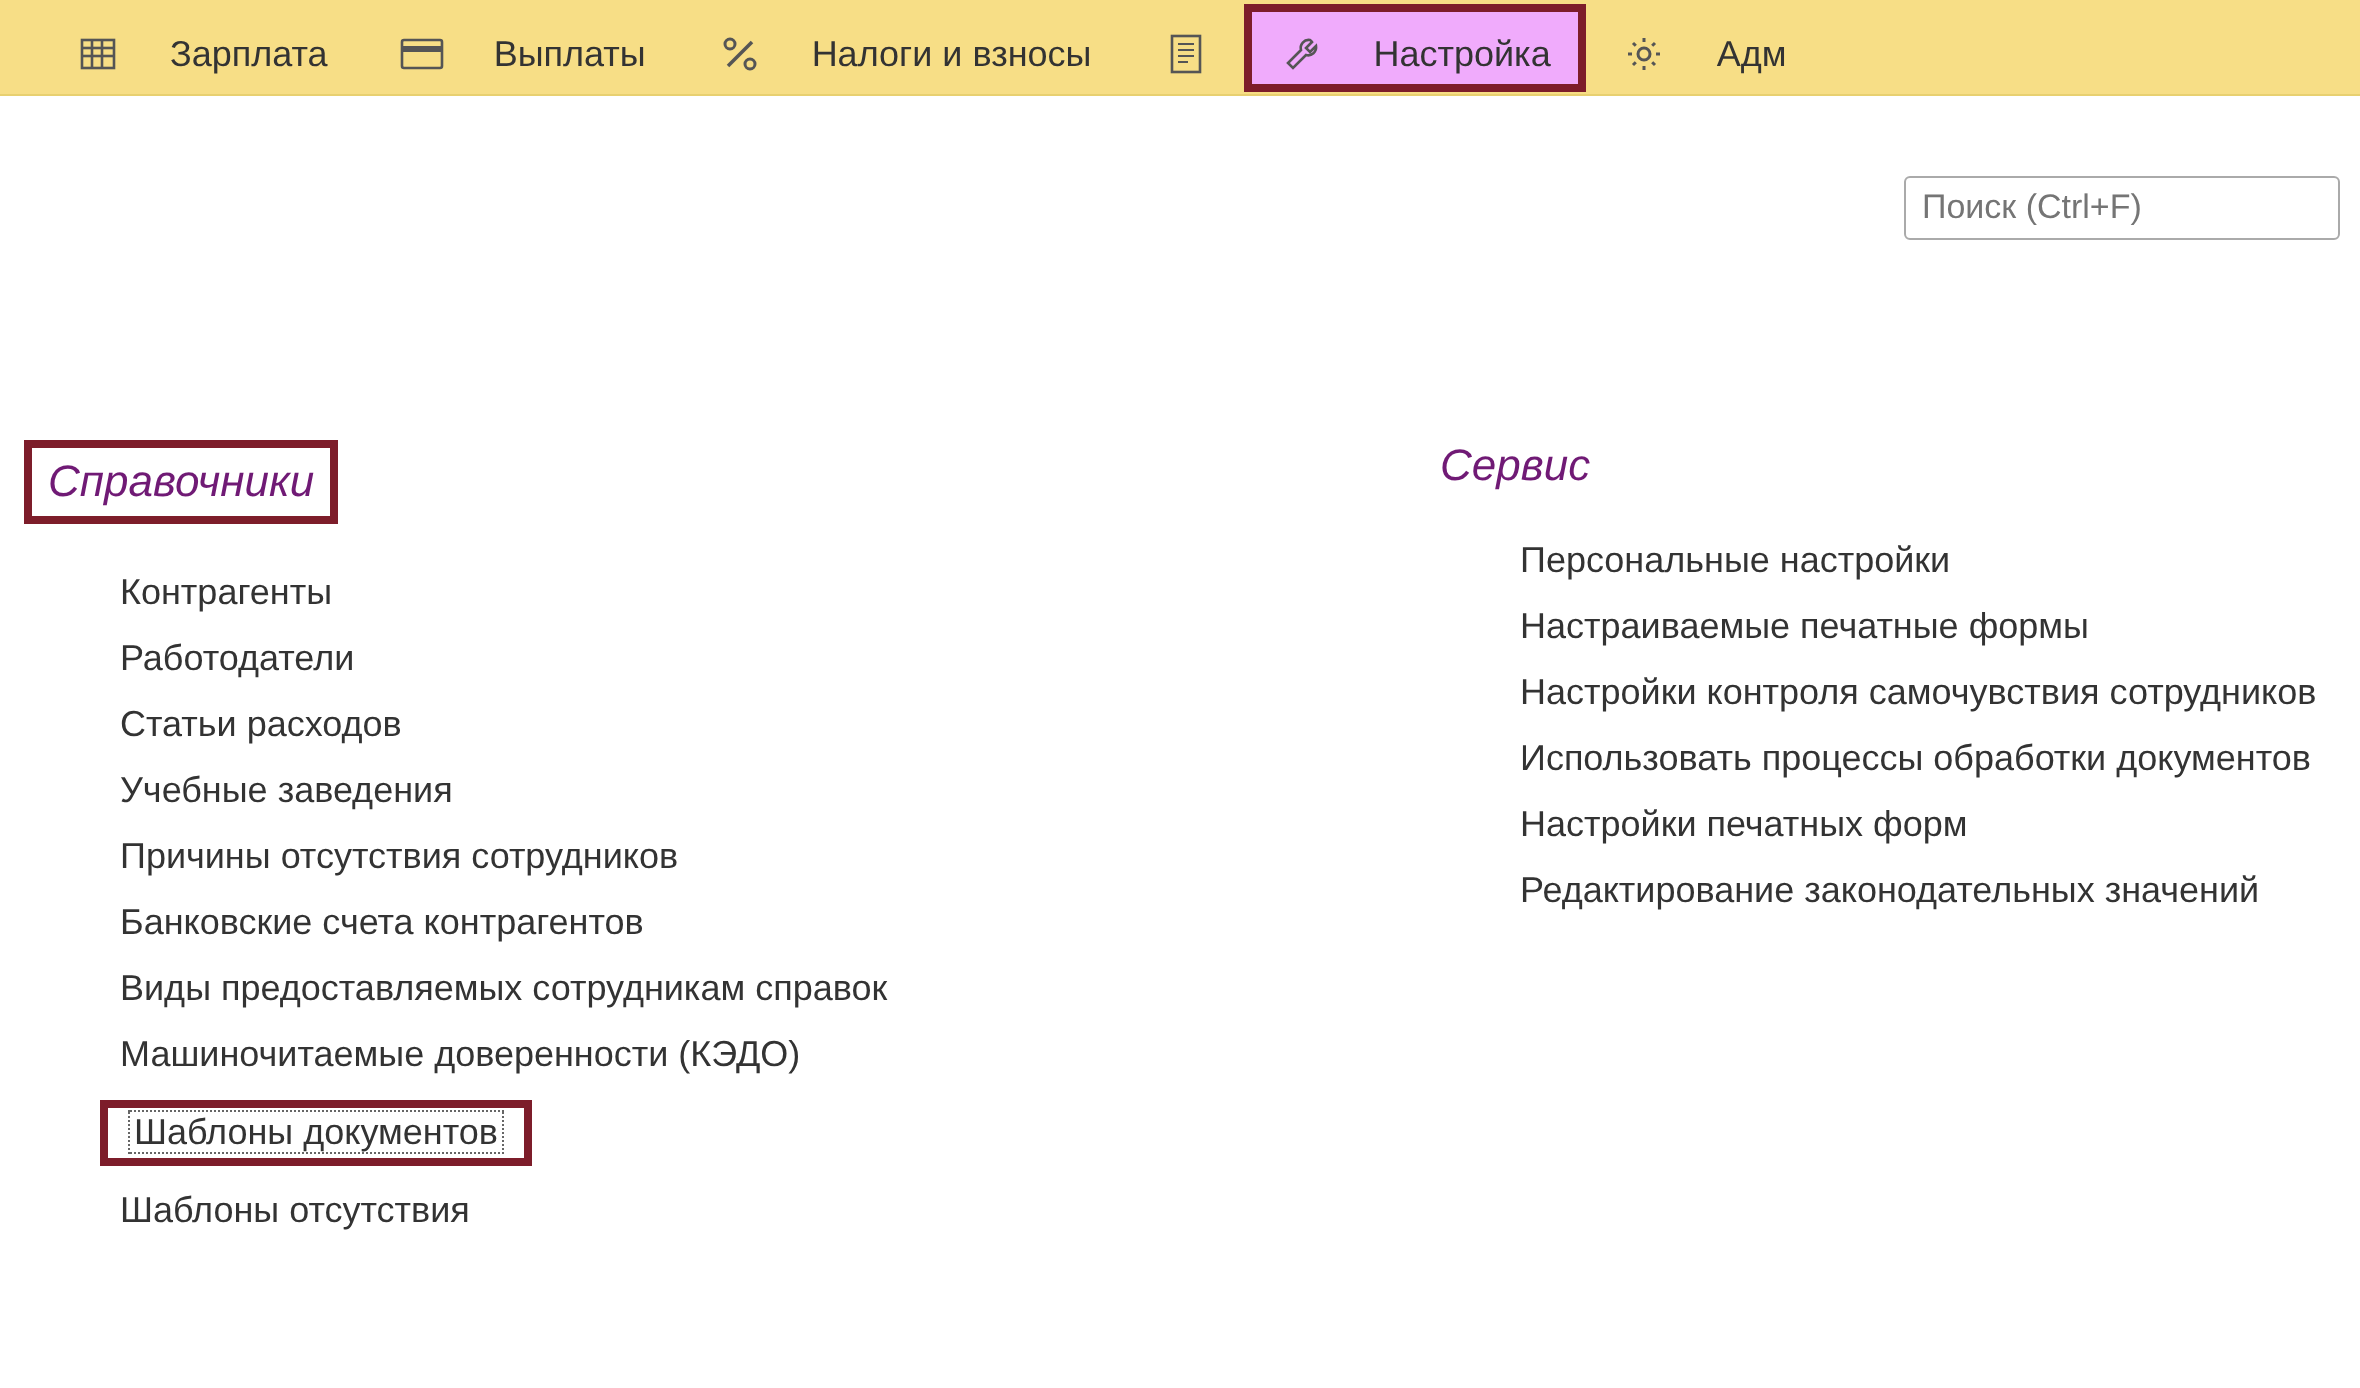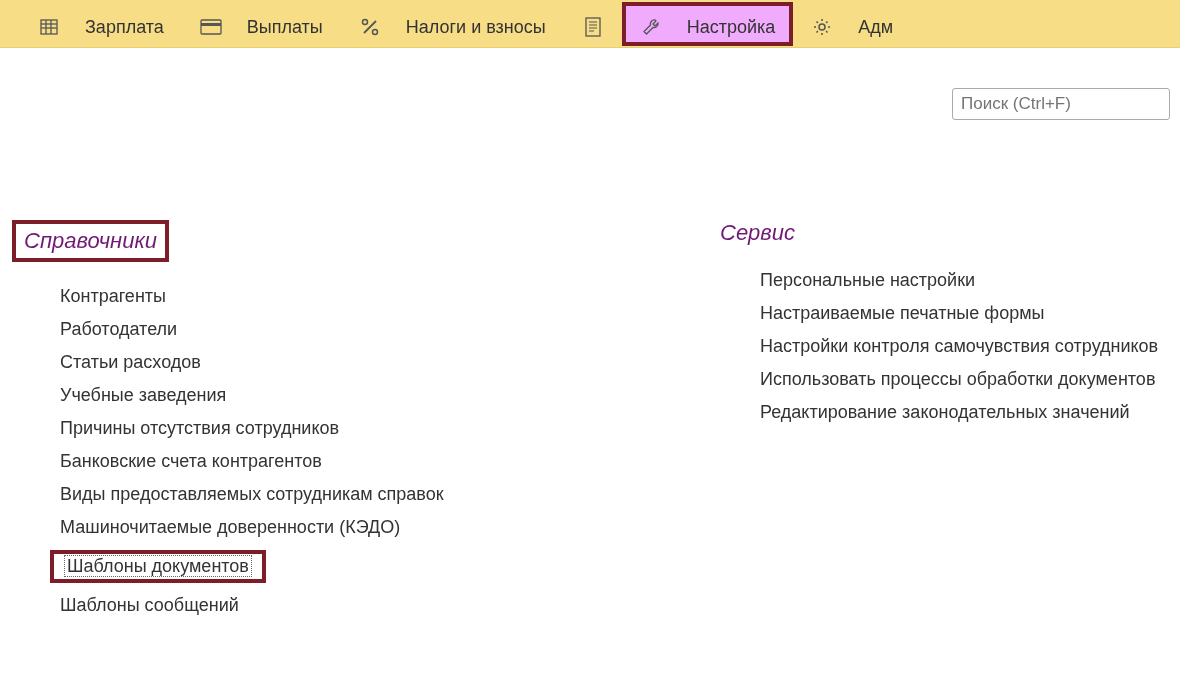--- a/index.html
+++ b/index.html
@@ -181,26 +181,27 @@
     <ul class="link-list">
       <li><a>Контрагенты</a></li>
       <li><a>Работодатели</a></li>
       <li><a>Статьи расходов</a></li>
       <li><a>Учебные заведения</a></li>
       <li><a>Причины отсутствия сотрудников</a></li>
       <li><a>Банковские счета контрагентов</a></li>
       <li><a>Виды предоставляемых сотрудникам справок</a></li>
       <li><a>Машиночитаемые доверенности (КЭДО)</a></li>
       <li><span class="highlighted-item"><a>Шаблоны документов</a></span></li>
-      <li><a>Шаблоны сообщений</a></li>
+      <li><a>Шаблоны отсутствия</a></li>
     </ul>
   </div>
   <div class="column column-right">
     <h2 class="section-title">Сервис</h2>
     <ul class="link-list">
       <li><a>Персональные настройки</a></li>
       <li><a>Настраиваемые печатные формы</a></li>
       <li><a>Настройки контроля самочувствия сотрудников</a></li>
       <li><a>Использовать процессы обработки документов</a></li>
+      <li><a>Настройки печатных форм</a></li>
       <li><a>Редактирование законодательных значений</a></li>
     </ul>
   </div>
 </div>
 
 </body></html>

